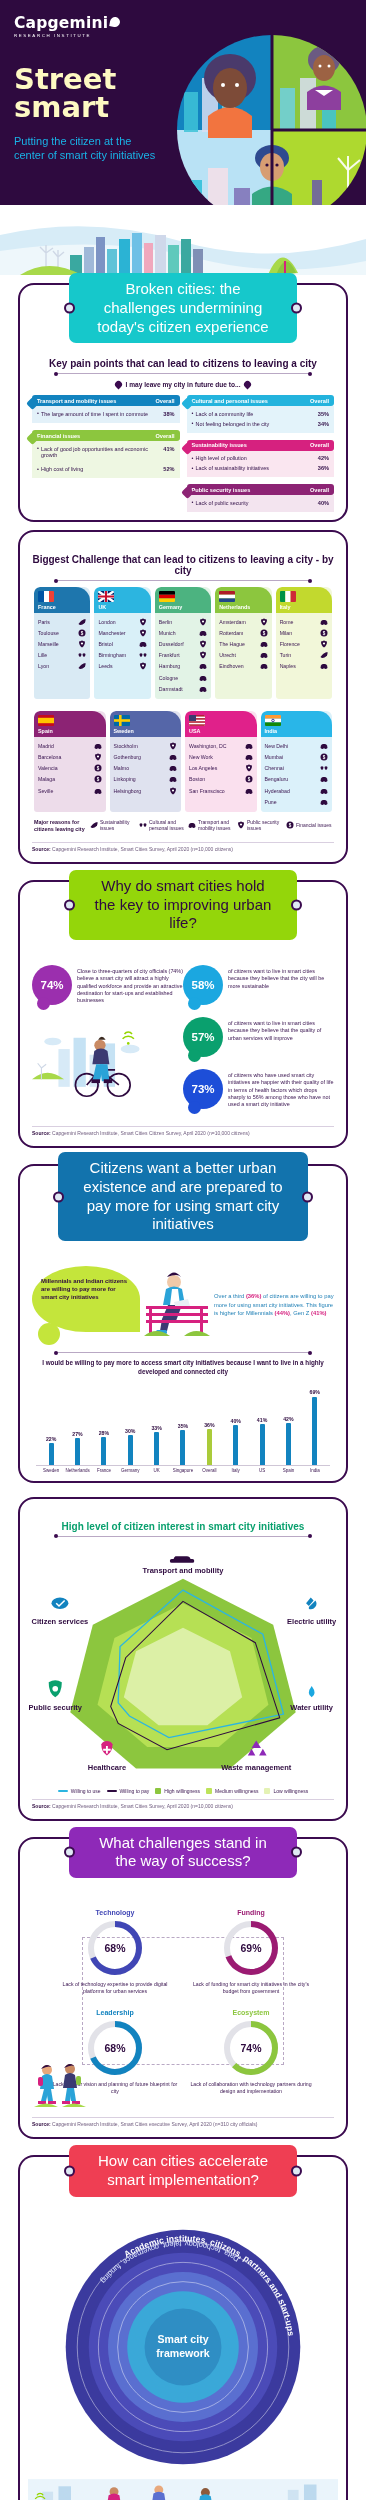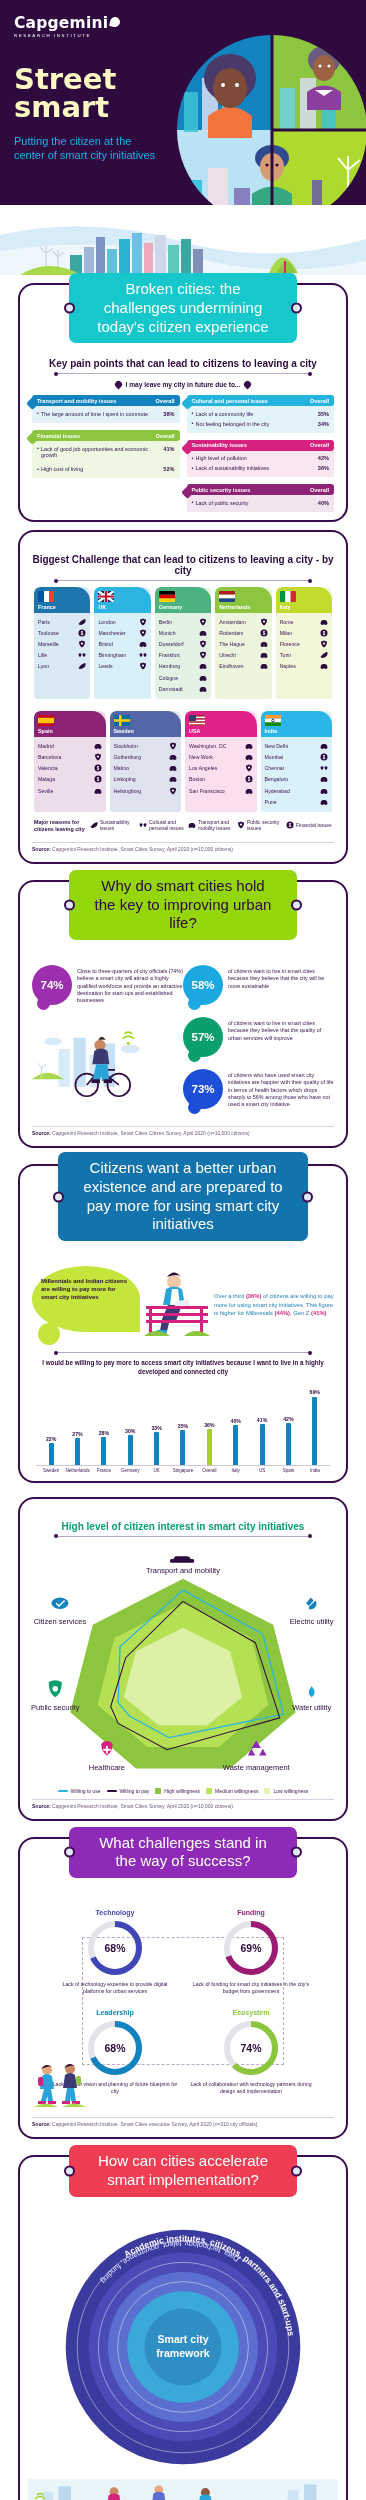--- a/index.html
+++ b/index.html
@@ -164,21 +164,21 @@
   .bars { display:flex; align-items:flex-end; justify-content:space-between; height:88px; padding: 8px 10px 0 10px; }
   .bar-item { flex:1; display:flex; flex-direction:column; align-items:center; justify-content:flex-end; height:100%; }
   .bar-val { font-size:5.2px; font-weight:700; color:#2e0a3f; margin-bottom:1.5px; }
   .bar { width:5px; background:#1283bf; border-radius:1px 1px 0 0; }
   .bar.hl { background:#aacb3a; }
   .bar-axis { height:1px; background:#cfc6d6; margin: 0 8px; }
   .bar-labels { display:flex; justify-content:space-between; padding: 2px 10px 0 10px; }
   .bar-lab { flex:1; text-align:center; font-size:4.5px; color:#3a1550; }
 
   
-  .radar-wrap { position:relative; padding: 8px 0 0 0; }
+  .radar-wrap { position:relative; padding: 8px 0 0 0; font-weight: bold; }
   .radar-legend { display:flex; flex-wrap:wrap; gap:6px; justify-content:center; padding: 4px 6px 0 6px; }
   .rl-item { display:flex; align-items:center; gap:3px; font-size:5px; color:#3a1550; }
   .rl-line { width:10px; height:2px; border-radius:1px; }
   .rl-sw { width:6px; height:6px; border-radius:1px; }
 
   
   .donut-grid { display:grid; grid-template-columns:1fr 1fr; gap:2px; padding: 12px 20px 4px 20px; position:relative; }
   .donut-cell { text-align:center; padding: 4px 4px 8px 4px; }
   .donut-cap { font-size:7px; font-weight:700; margin-bottom:4px; }
   .donut { width:56px; height:56px; margin:0 auto; position:relative; }

